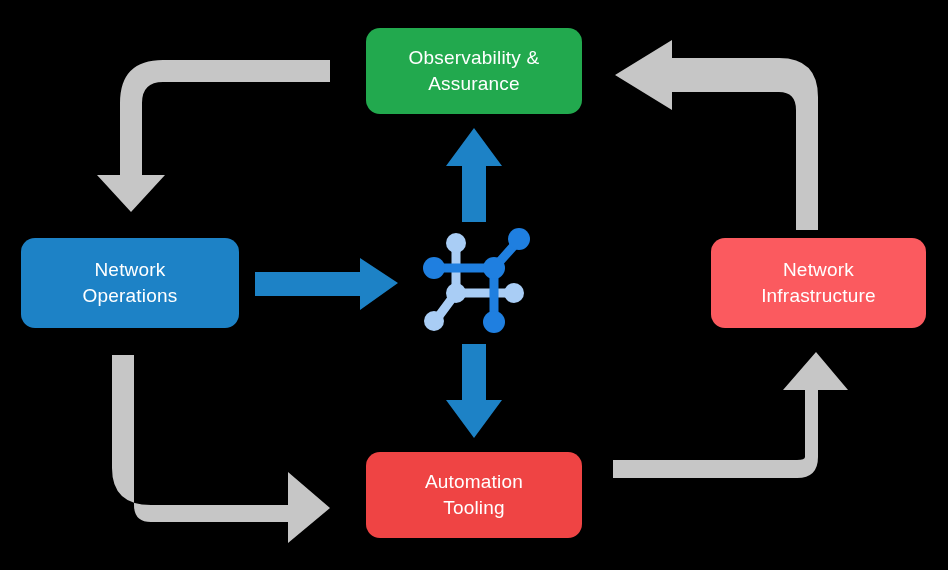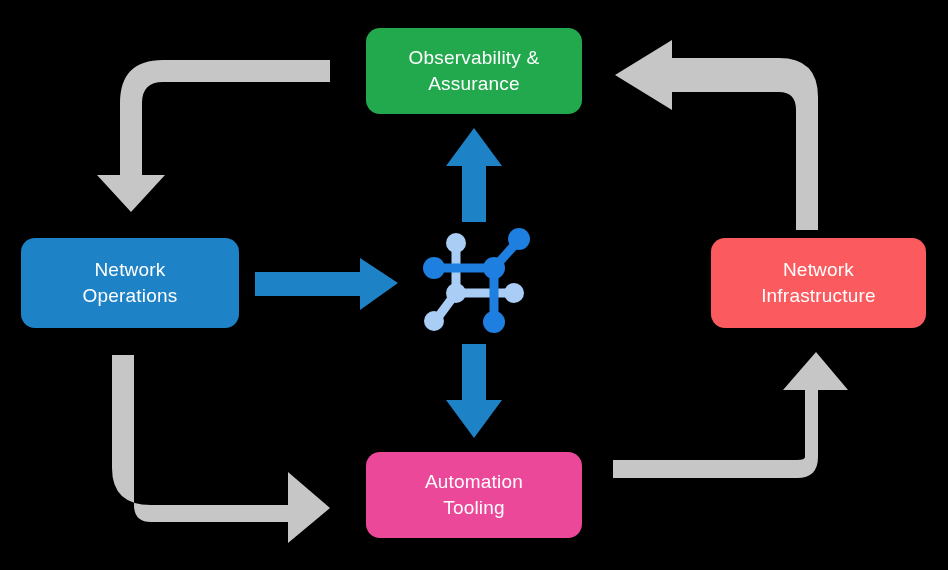--- a/index.html
+++ b/index.html
@@ -44,21 +44,21 @@
   #box-network-operations {
     left: 21px; top: 238px; width: 218px; height: 90px;
     background: #1D82C6;
   }
   #box-network-infrastructure {
     left: 711px; top: 238px; width: 215px; height: 90px;
     background: #FB5A5F;
   }
   #box-automation-tooling {
     left: 366px; top: 452px; width: 216px; height: 86px;
-    background: #ec4899;
+    background: #ef4444;
   }
   .svg-layer {
     position: absolute;
     left: 0; top: 0;
     width: 948px;
     height: 570px;
   }
 </style>
 </head>
 <body>

